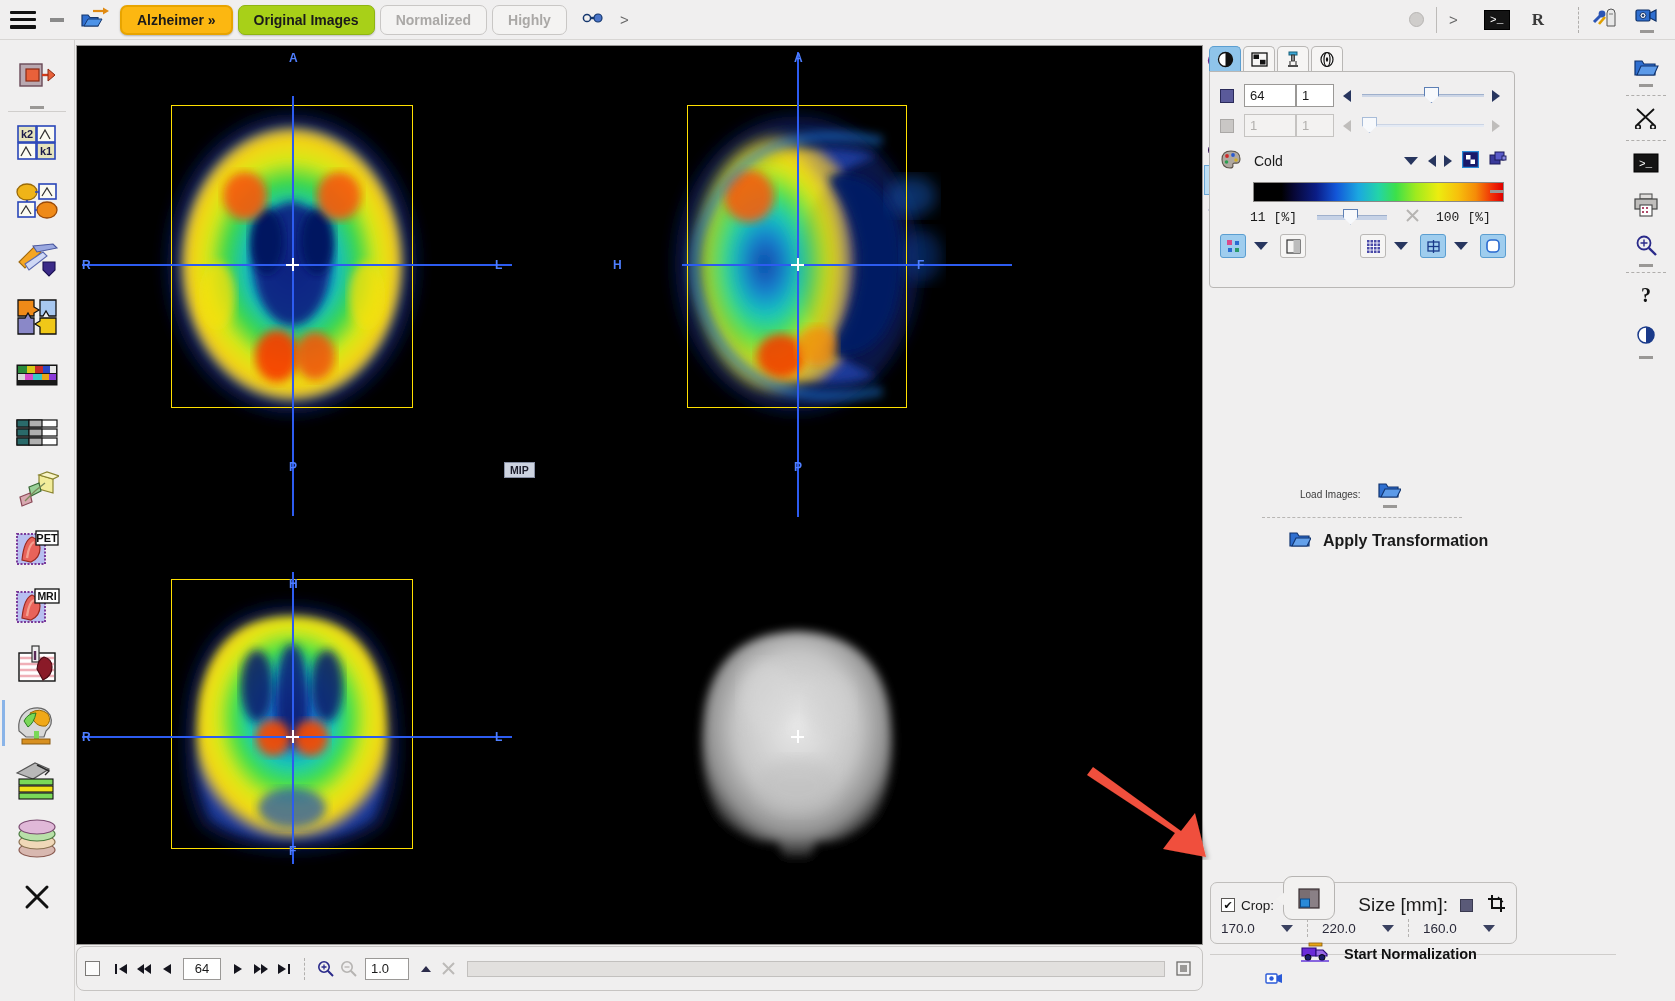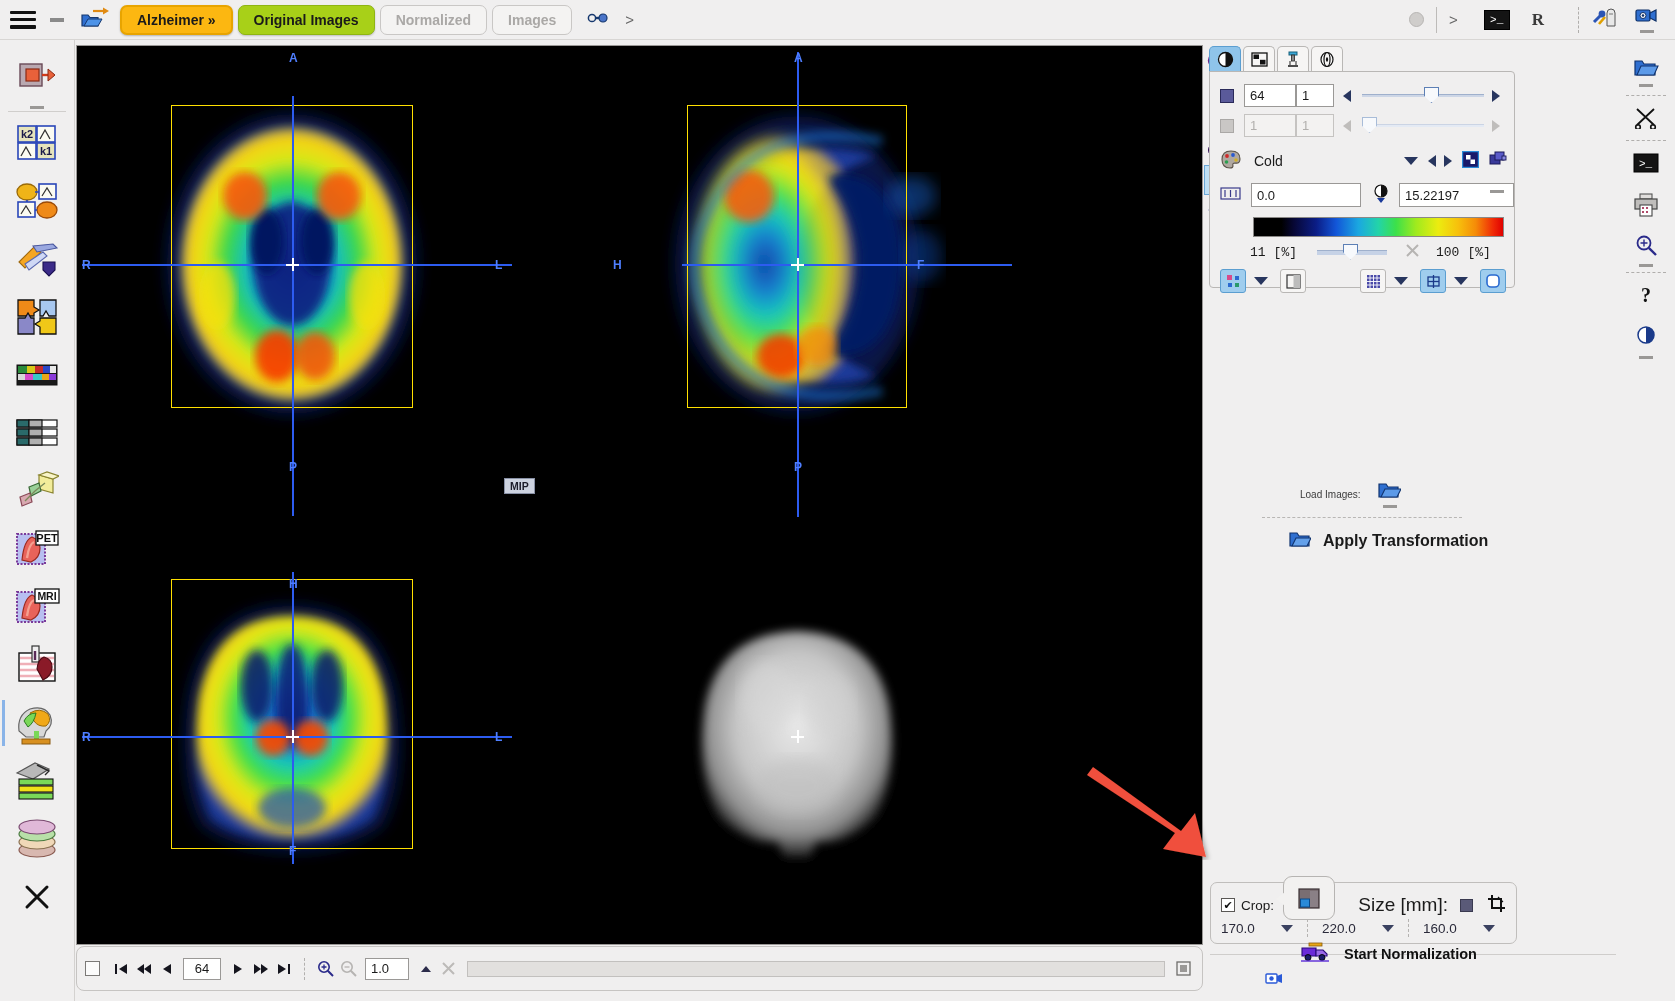--- a/index.html
+++ b/index.html
@@ -161,21 +161,21 @@
         <path d="M2 20 L2 9 L8 9 L10 11.5 L18 11.5 L18 20 Z" fill="#2f6fd0" stroke="#16386e" stroke-width="1.2"></path>
         <path d="M4 20 L8 13 L22 13 L18 20 Z" fill="#4d93e8" stroke="#16386e" stroke-width="1"></path>
         <path d="M13 5 L26 5" stroke="#e08a12" stroke-width="2.2" fill="none"></path>
         <path d="M23 1.5 L29 5 L23 8.5 Z" fill="#e08a12"></path>
       </svg>
     </div>
 
     <div class="tabbtn amber">Alzheimer »</div>
     <div class="tabbtn green">Original Images</div>
     <div class="tabbtn">Normalized</div>
-    <div class="tabbtn">Images</div>
+    <div class="tabbtn">Highly</div>
 
     <div class="chain-icon">
       <svg width="22" height="14" viewBox="0 0 22 14">
         <circle cx="5" cy="7" r="3.6" fill="none" stroke="#16386e" stroke-width="1.5"></circle>
         <rect x="8" y="5.8" width="5" height="2.4" fill="#16386e"></rect>
         <circle cx="16" cy="7" r="4" fill="#4a74c8" stroke="#16386e" stroke-width="1.2"></circle>
       </svg>
     </div>
     <div class="gt">&gt;</div>
 
@@ -450,21 +450,21 @@
       <div class="cropbox" style="left:110px;top:59px;width:220px;height:303px;"></div>
       <div class="xhairline" style="left:220px;top:6px;width:1.5px;height:465px;"></div>
       <div class="xhairline" style="left:105px;top:218px;width:330px;height:1.5px;"></div>
       <div class="xcursor" style="left:214px;top:212px;"></div>
       <div class="orient" style="left:217px;top:5px;">A</div>
       <div class="orient" style="left:217px;top:414px;">P</div>
       <div class="orient" style="left:36px;top:212px;">H</div>
       <div class="orient" style="left:340px;top:212px;">F</div>
     </div>
 
-    <div class="mip-tag" style="left:427px;top:432px;">MIP</div>
+    <div class="mip-tag" style="left:427px;top:416px;">MIP</div>
 
     <div style="position:absolute;left:0;top:500px;width:500px;height:380px;">
       <svg width="500" height="380" viewBox="0 0 500 380" style="position:absolute;left:0;top:0">
         <defs>
           <radialGradient id="brainC" cx="50%" cy="45%" r="55%">
             <stop offset="0%" stop-color="#0c2a88"></stop>
             <stop offset="20%" stop-color="#1c70d0"></stop>
             <stop offset="38%" stop-color="#18c8b8"></stop>
             <stop offset="55%" stop-color="#44e044"></stop>
             <stop offset="72%" stop-color="#dce818"></stop>
@@ -708,37 +708,20 @@
       <div style="margin-left:10px;margin-right:6px;">
         <svg width="19" height="17" viewBox="0 0 19 17">
             <rect x="1" y="4" width="10" height="9" fill="#3a3a9a" stroke="#1a1a5a" stroke-width="1"></rect>
             <rect x="6" y="1" width="9" height="8" fill="#5a5ac8" stroke="#1a1a5a" stroke-width="1"></rect>
             <rect x="13" y="5" width="4" height="4" fill="#8a8ae0" stroke="#1a1a5a" stroke-width="0.9"></rect>
           </svg>
       </div>
     </div>
     <div class="mini-dash" style="position:absolute;right:10px;top:118px;"></div>
 
-    <div class="row" style="margin:11px 0 0 10px;">
-      <div>
-        <svg width="21" height="15" viewBox="0 0 21 15">
-            <rect x="1" y="2" width="19" height="11" fill="none" stroke="#3a3a8a" stroke-width="1.2"></rect>
-            <path d="M5 4 V11 M10.5 4 V11 M16 4 V11" stroke="#3a3a8a" stroke-width="1.2"></path>
-          </svg>
-      </div>
-      <div class="tfield" style="width:110px;margin-left:10px;height:24px;">0.0</div>
-      <div style="margin-left:12px;">
-        <svg width="16" height="19" viewBox="0 0 16 19">
-            <circle cx="8" cy="7" r="6" fill="#fff" stroke="#111" stroke-width="1.2"></circle>
-            <path d="M8 1 A6 6 0 0 1 8 13 Z" fill="#111"></path>
-            <path d="M8 19 L4 14 L12 14 Z" fill="#1a3a9a"></path>
-          </svg>
-      </div>
-      <div class="tfield" style="width:115px;margin-left:10px;height:24px;">15.22197</div>
-    </div>
 
     <div class="colorbar" style="margin:10px 10px 0 43px;"></div>
 
     <div class="row" style="margin:6px 0 0 40px;">
       <div style="font-family:'Liberation Mono',monospace;font-size:13px;">11</div>
       <div style="font-family:'Liberation Mono',monospace;font-size:13px;margin-left:8px;">[%]</div>
       <div style="position:relative;width:70px;margin-left:20px;">
         <div class="sld-track" style="height:5px;background:#c6d2e6;"></div>
         <div class="sld-knob" style="left:26px;top:-6px;"></div>
       </div>

